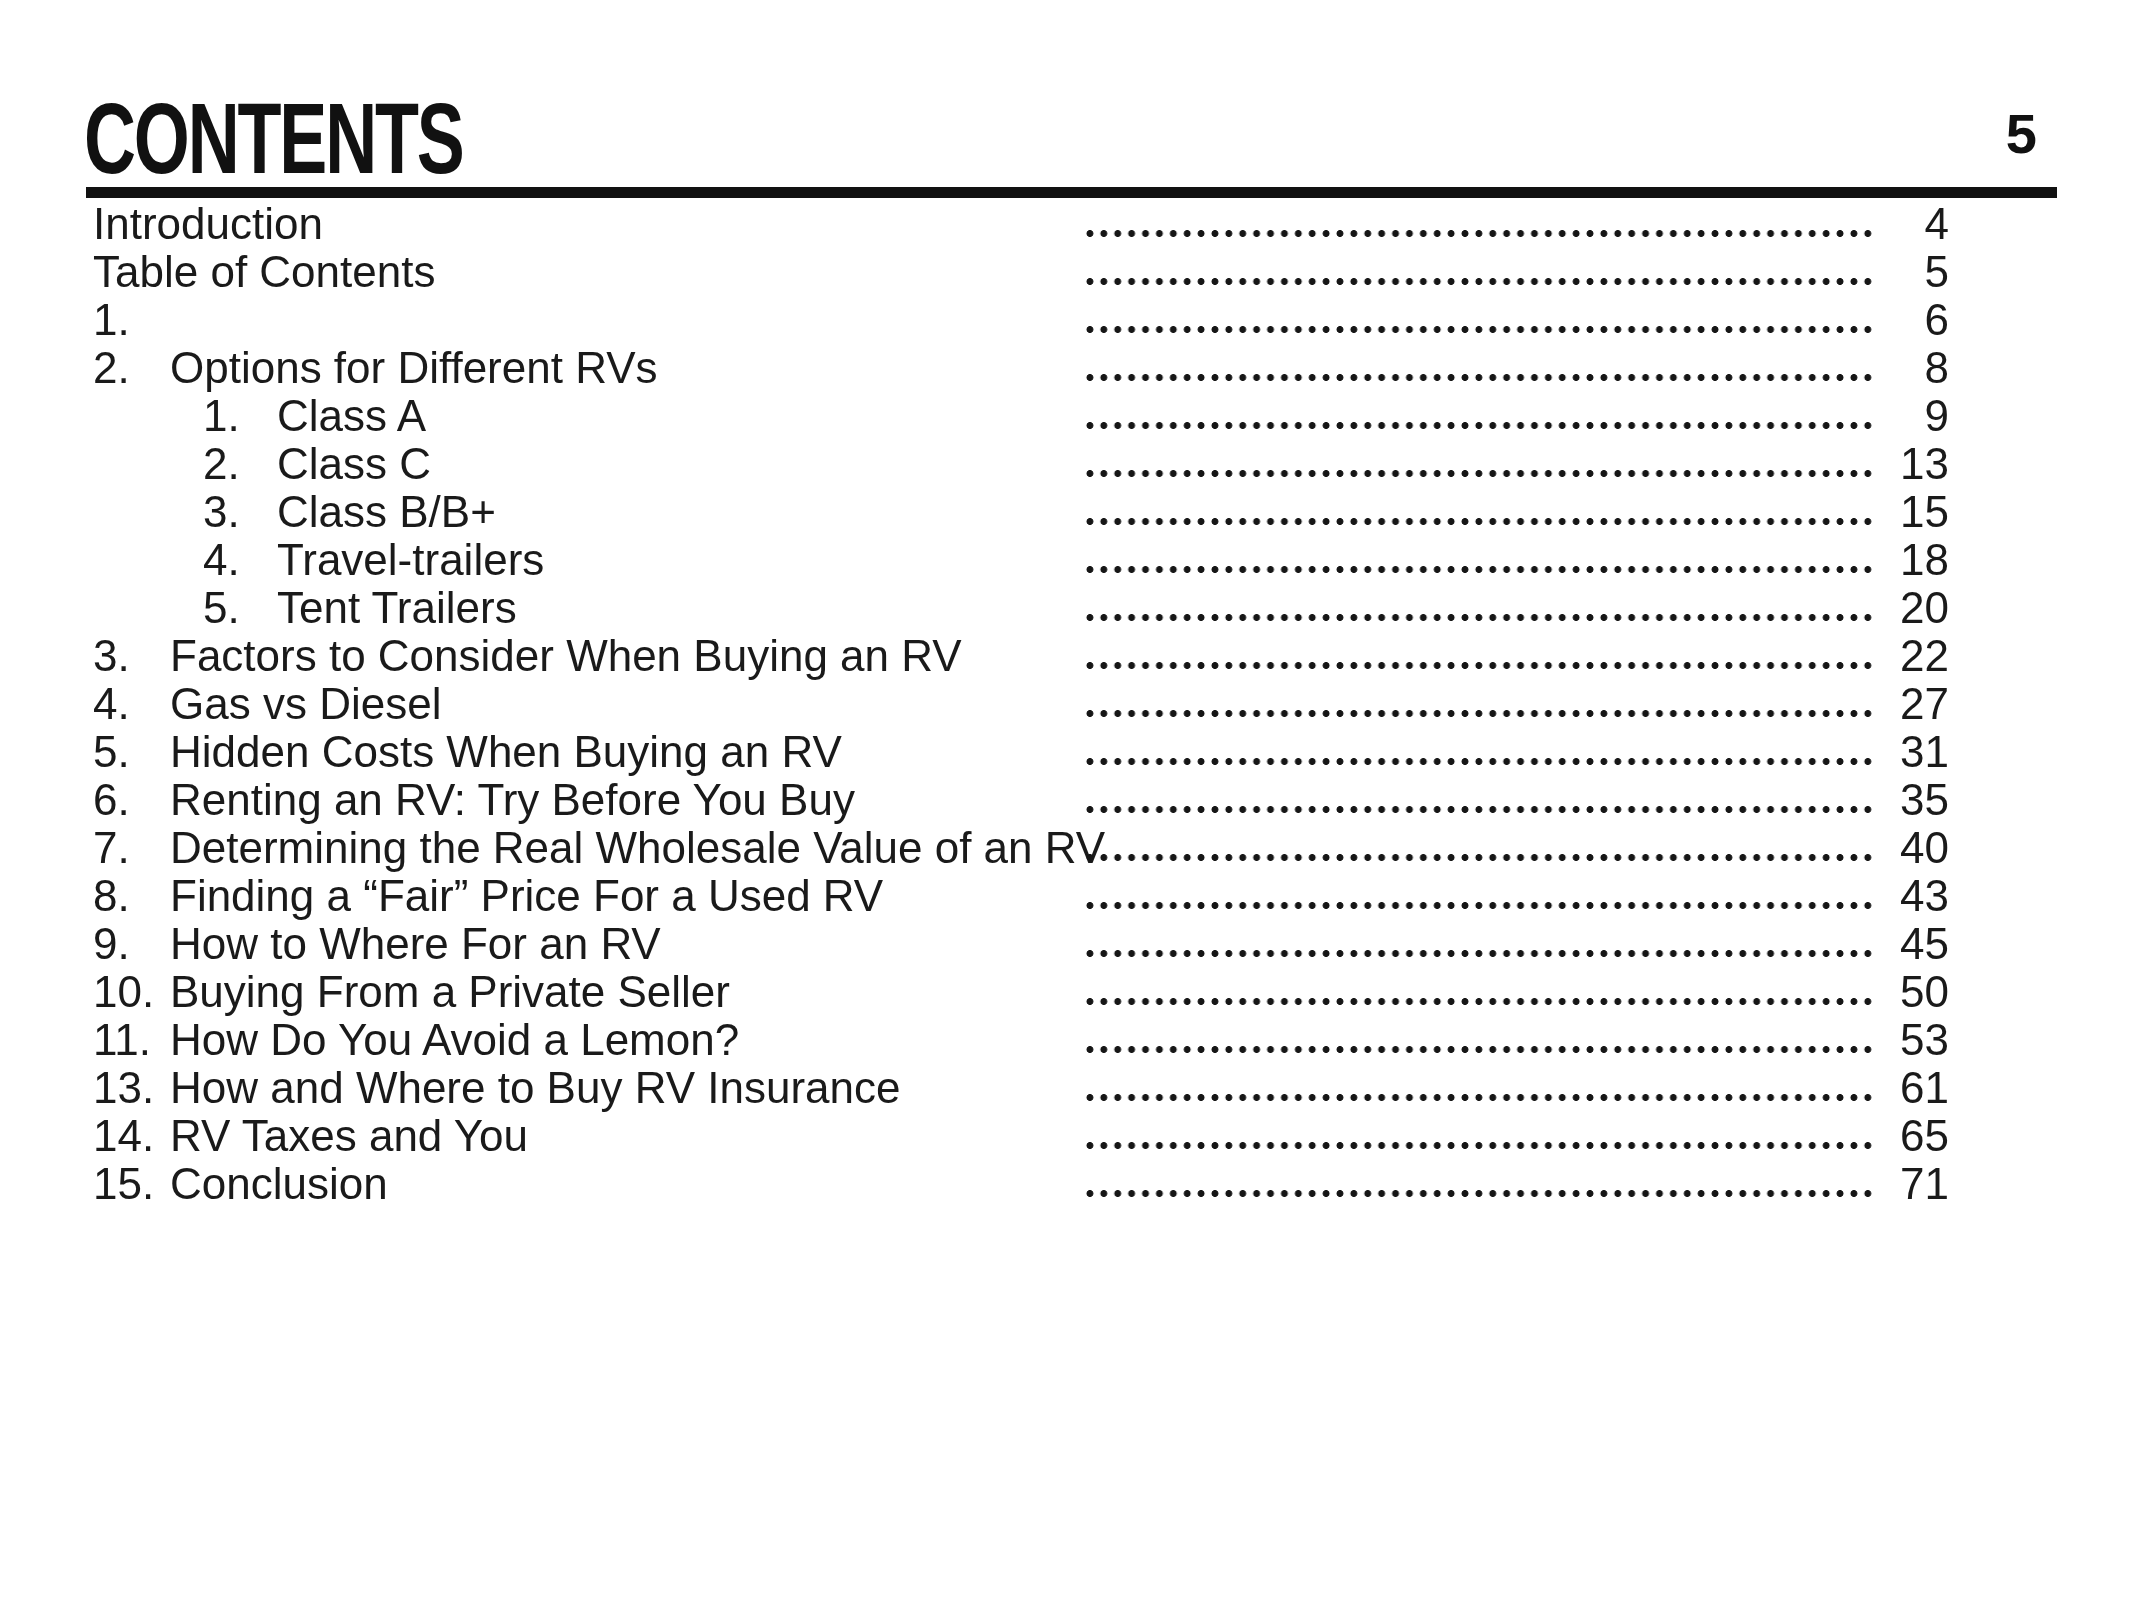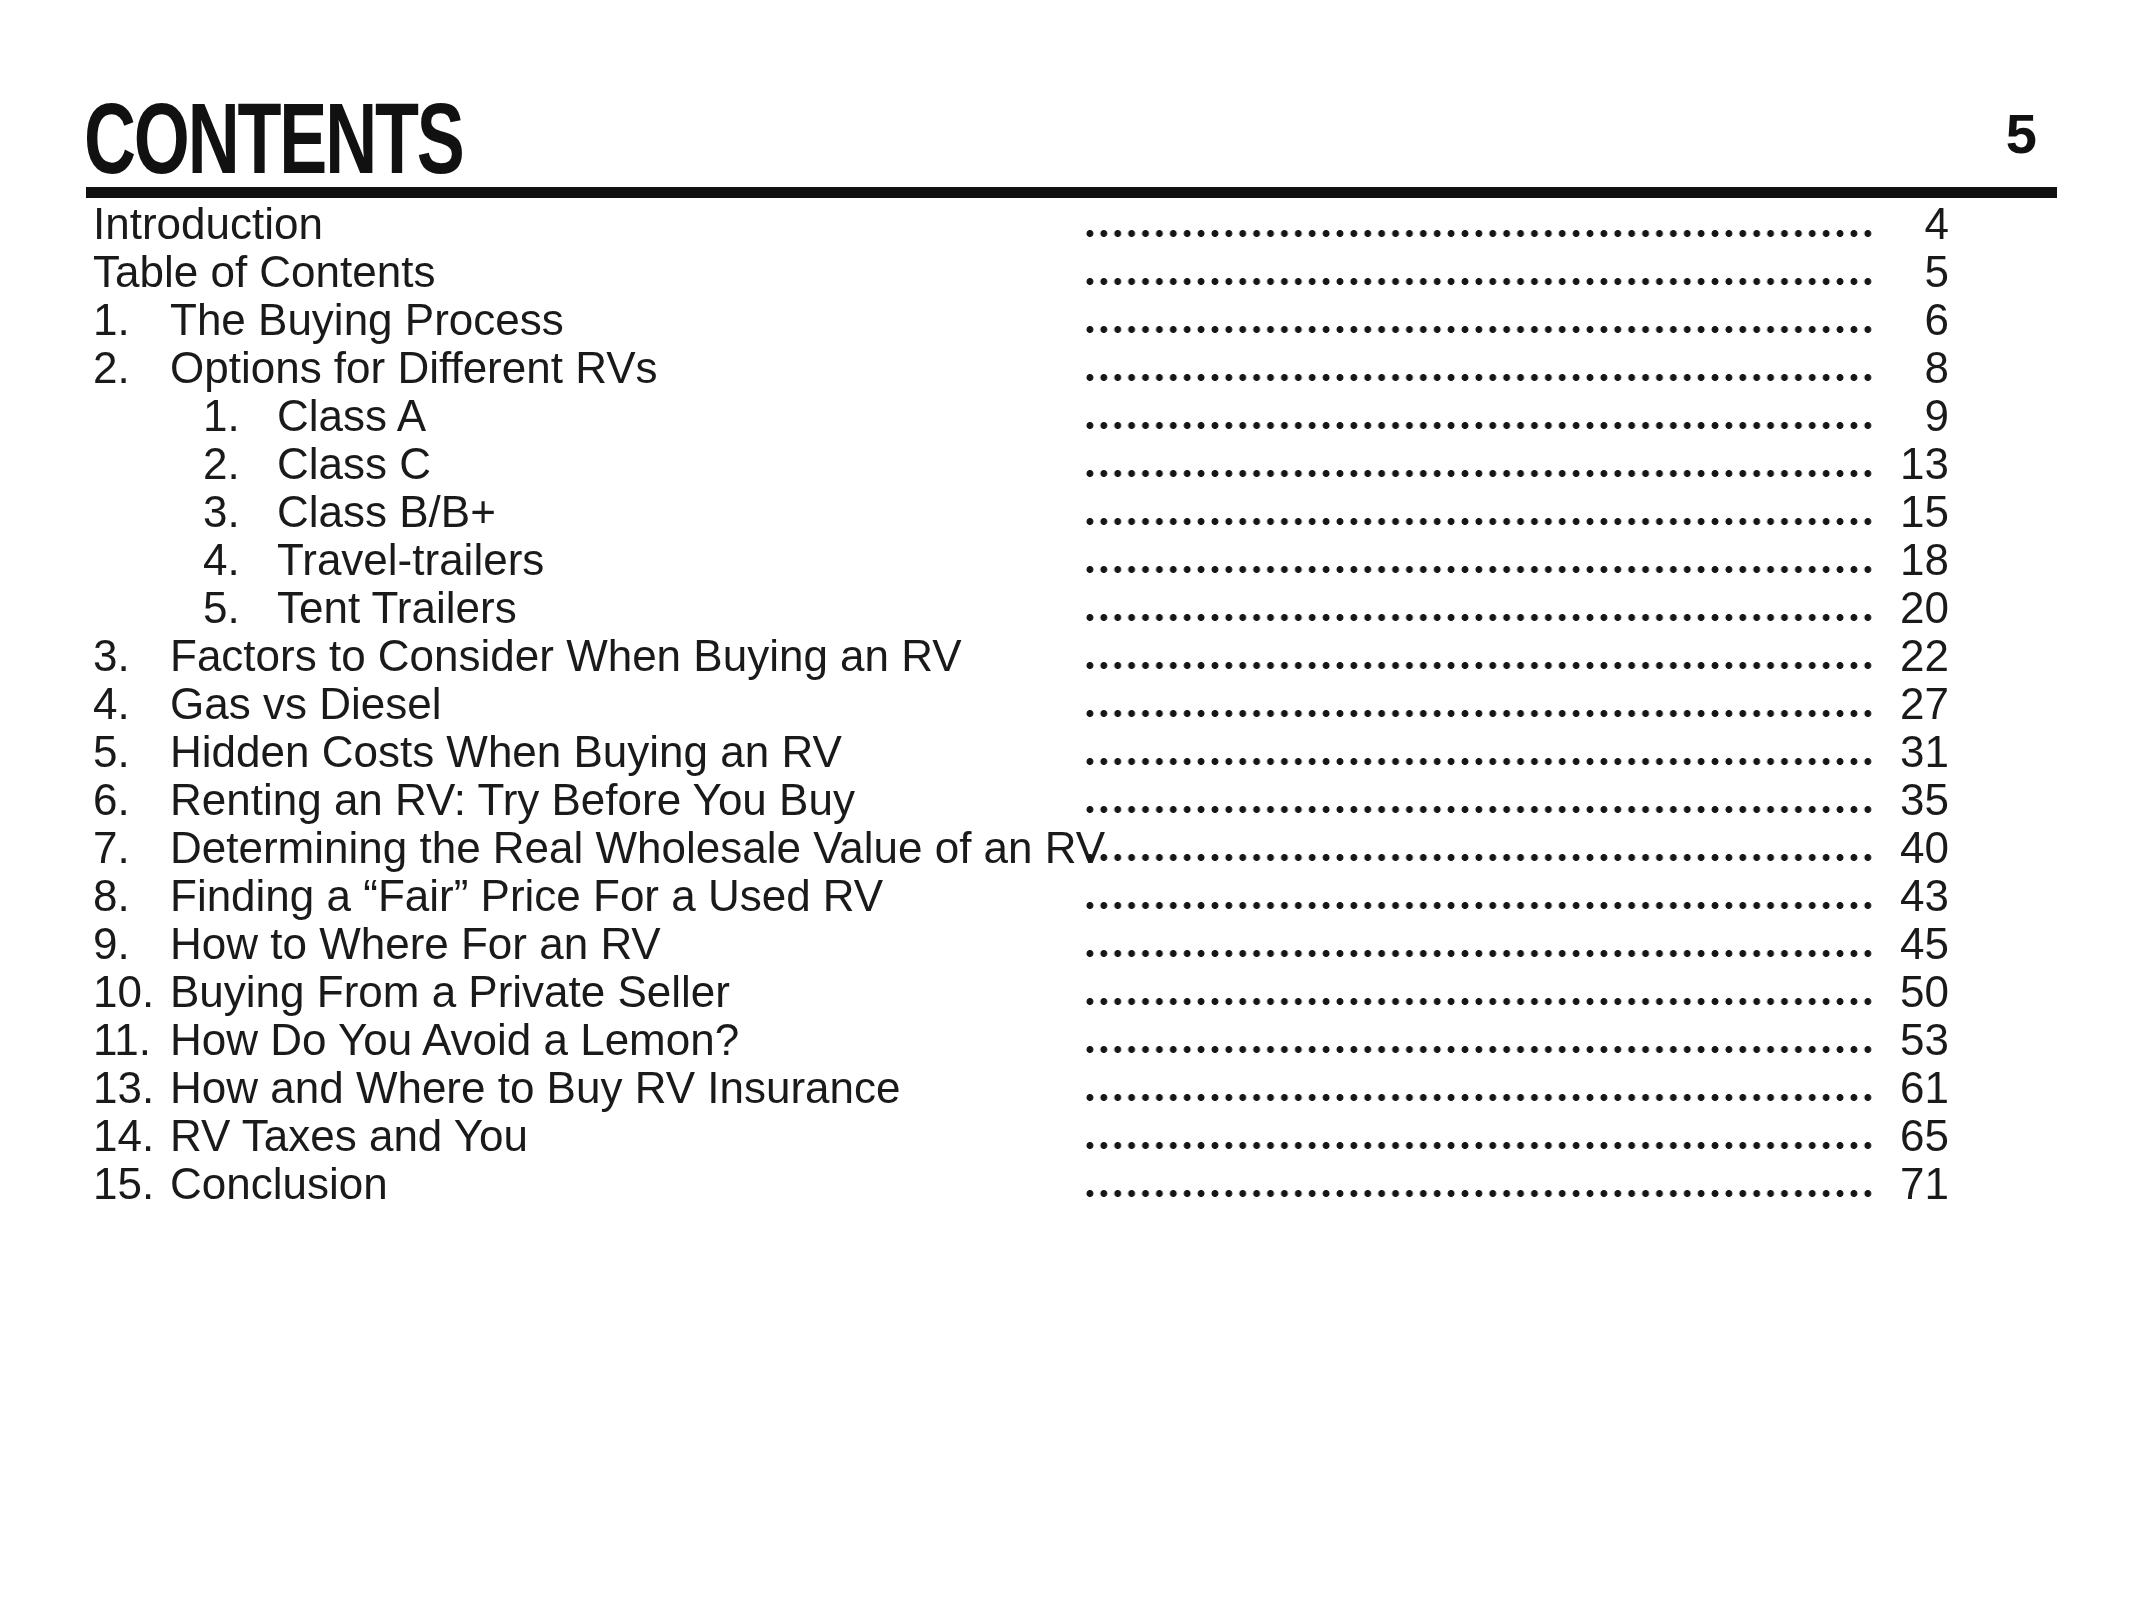--- a/index.html
+++ b/index.html
@@ -107,21 +107,20 @@
         <span class="leader"></span>
         <span class="page-num">4</span>
       </div>
       <div class="toc-row level-0 no-number">
         <span class="label">Table of Contents</span>
         <span class="leader"></span>
         <span class="page-num">5</span>
       </div>
       <div class="toc-row level-0">
         <span class="num">1.</span>
-        <span class="label">The Buying Process</span>
         <span class="leader"></span>
         <span class="page-num">6</span>
       </div>
       <div class="toc-row level-0">
         <span class="num">2.</span>
         <span class="label">Options for Different RVs</span>
         <span class="leader"></span>
         <span class="page-num">8</span>
       </div>
       <div class="toc-row level-1">

